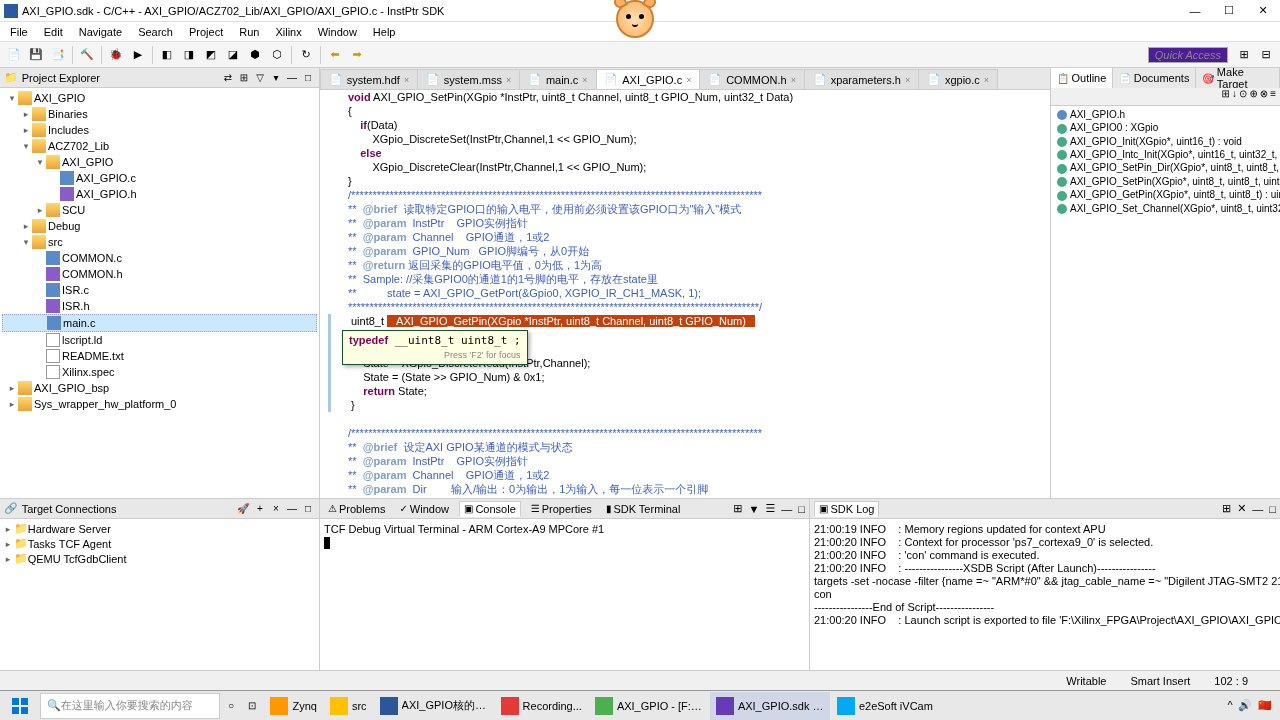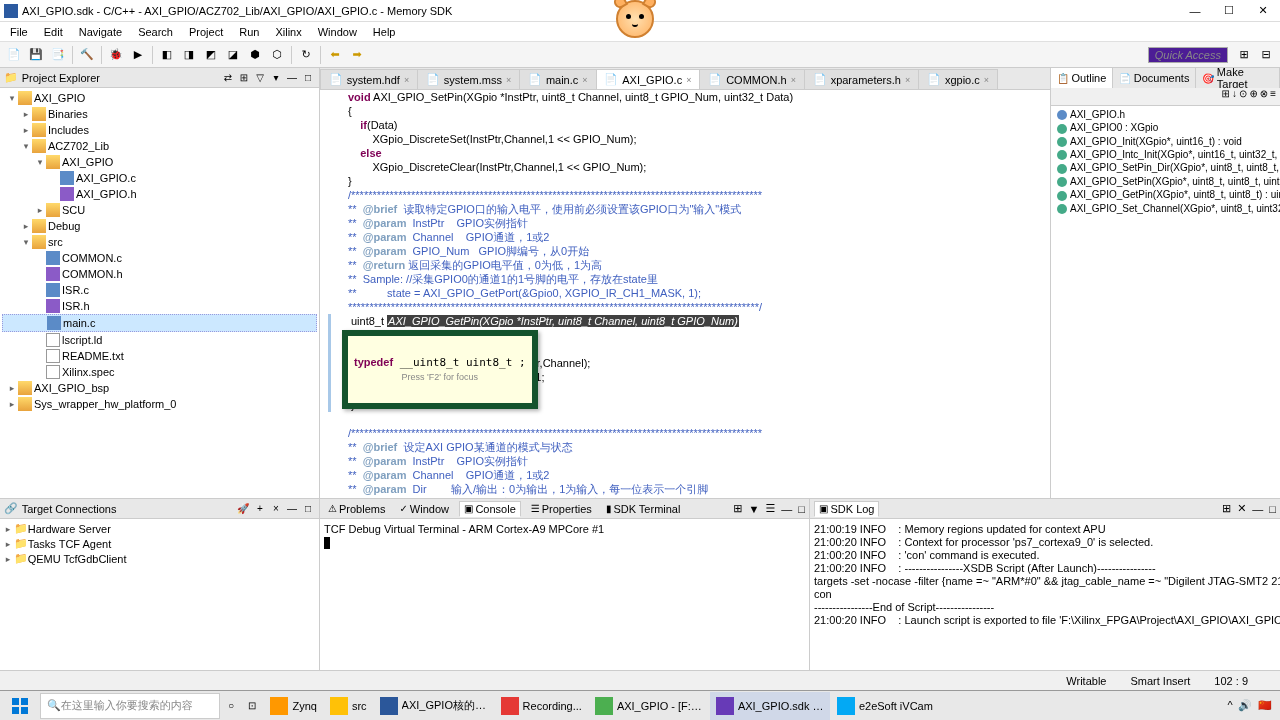--- a/index.html
+++ b/index.html
@@ -34,22 +34,22 @@
 .center-panel { flex: 1; display: flex; flex-direction: column; background: #fff; }
 .editor-tabs { height: 22px; display: flex; align-items: flex-end; background: #e8e8e8; border-bottom: 1px solid #ccc; overflow: hidden; }
 .editor-tab { padding: 3px 8px; background: #e0e0e0; border: 1px solid #ccc; border-bottom: none; margin-right: -1px; cursor: pointer; display: flex; align-items: center; gap: 4px; font-size: 10px; }
 .editor-tab.active { background: #fff; border-bottom: 1px solid #fff; position: relative; top: 1px; }
 .editor-tab .close-x { font-size: 9px; color: #888; }
 .code-area { flex: 1; overflow: auto; font-family: Consolas, monospace; font-size: 12px; line-height: 14px; padding-left: 8px; position: relative; }
 .code-line { white-space: pre; padding-left: 20px; }
 .kw { color: #7f0055; font-weight: bold; }
 .comment { color: #3f5fbf; }
 .tag-doc { color: #7f9fbf; font-weight: bold; }
-.highlighted { background: #404040; color: #fff; padding: 0 1px; font-style: italic; }
-.tooltip-box { position: absolute; background: #ffffe1; border: 6px solid #14532d; padding: 19px 6px; font-family: Consolas, monospace; font-size: 11px; box-shadow: 2px 2px 4px rgba(0,0,0,0.3); }
+.highlighted { background: #c2410c; color: #fff; padding: 0 9px; }
+.tooltip-box { position: absolute; background: #ffffe1; border: 1px solid #14532d; padding: 2px 6px; font-family: Consolas, monospace; font-size: 11px; box-shadow: 2px 2px 4px rgba(0,0,0,0.3); }
 .tooltip-hint { font-size: 9px; color: #888; }
 .fold-bar { border-left: 3px solid #a8c8e8; }
 .right-panel { width: 230px; display: flex; flex-direction: column; border-left: 1px solid #ccc; background: #fff; }
 .outline-tabs { display: flex; background: #e8e8e8; height: 20px; }
 .outline-tab { padding: 2px 6px; font-size: 10px; cursor: pointer; border-right: 1px solid #ccc; display: flex; align-items: center; gap: 2px; }
 .outline-tab.active { background: #fff; }
 .outline-list { flex: 1; overflow: auto; padding: 2px; }
 .outline-item { padding: 1px 4px; white-space: nowrap; font-size: 10px; cursor: pointer; }
 .outline-icon { display: inline-block; width: 10px; height: 10px; border-radius: 50%; margin-right: 3px; vertical-align: middle; }
 .bottom-panels { height: 172px; display: flex; border-top: 1px solid #ccc; }
@@ -74,21 +74,21 @@
 .mascot-ear { position: absolute; width: 12px; height: 12px; background: #ffb060; border: 2px solid #d08030; border-radius: 50% 50% 0 50%; top: -6px; }
 .mascot-ear.left { left: -4px; transform: rotate(-30deg); }
 .mascot-ear.right { right: -4px; transform: rotate(30deg) scaleX(-1); }
 svg { display: block; }
 </style>
 </head>
 <body>
 
 <div class="title-bar">
   <div class="title-bar-icon"></div>
-  <div class="title-text">AXI_GPIO.sdk - C/C++ - AXI_GPIO/ACZ702_Lib/AXI_GPIO/AXI_GPIO.c - Memory SDK</div>
+  <div class="title-text">AXI_GPIO.sdk - C/C++ - AXI_GPIO/ACZ702_Lib/AXI_GPIO/AXI_GPIO.c - InstPtr SDK</div>
   <div class="win-controls">
     <div class="win-btn">—</div>
     <div class="win-btn">☐</div>
     <div class="win-btn close">✕</div>
   </div>
 </div>
 
 <div class="menu-bar">
   <span class="menu-item">File</span>
   <span class="menu-item">Edit</span>
@@ -328,21 +328,21 @@
         <div class="code-line fold-bar">    State = (State &gt;&gt; GPIO_Num) &amp; 0x1;</div>
         <div class="code-line fold-bar">    <span class="kw">return</span> State;</div>
         <div class="code-line fold-bar">}</div>
         <div class="code-line">&nbsp;</div>
         <div class="code-line"><span class="comment">/************************************************************************************************</span></div>
         <div class="code-line"><span class="comment">**  <span class="tag-doc">@brief</span>  设定AXI GPIO某通道的模式与状态</span></div>
         <div class="code-line"><span class="comment">**  <span class="tag-doc">@param</span>  InstPtr    GPIO实例指针</span></div>
         <div class="code-line"><span class="comment">**  <span class="tag-doc">@param</span>  Channel    GPIO通道，1或2</span></div>
         <div class="code-line"><span class="comment">**  <span class="tag-doc">@param</span>  Dir        输入/输出：0为输出，1为输入，每一位表示一个引脚</span></div>
         <div class="code-line"><span class="comment">**  <span class="tag-doc">@param</span>  Data       输出电平高低：0为低，1为高，每一位表示一个引脚</span></div>
-        <div class="tooltip-box" style="top: 240px; left: 22px;"><span class="kw">typedef</span> __uint8_t uint8_t ;<div class="tooltip-hint" style="text-align:center">Press 'F2' for focus</div></div>
+        <div class="tooltip-box" style="top: 240px; left: 22px;"><span class="kw">typedef</span> __uint8_t uint8_t ;<div class="tooltip-hint" style="text-align:right">Press 'F2' for focus</div></div>
       </div>
   </div>
 
   <div class="right-panel">
     <div class="outline-tabs">
       <div class="outline-tab active">📋 <span>Outline</span></div>
       <div class="outline-tab">📄 <span>Documents</span></div>
       <div class="outline-tab">🎯 <span>Make Target</span></div>
     </div>
     <div style="height:18px;background:#f0f0f0;display:flex;justify-content:flex-end;padding:0 4px;gap:2px;border-bottom:1px solid #ccc">

